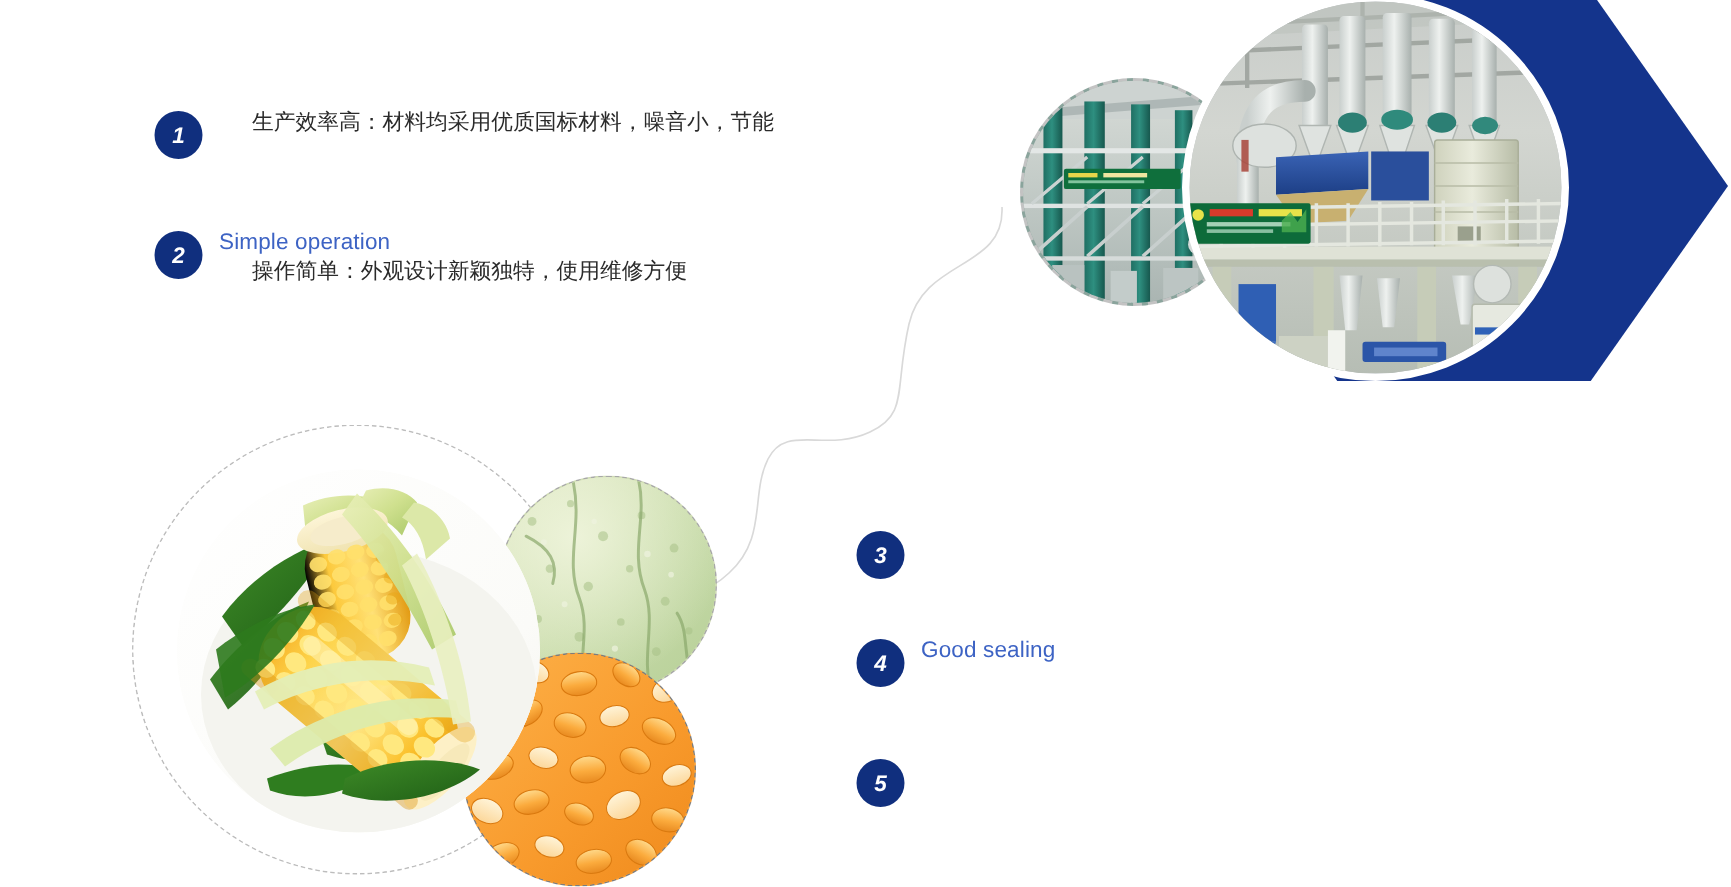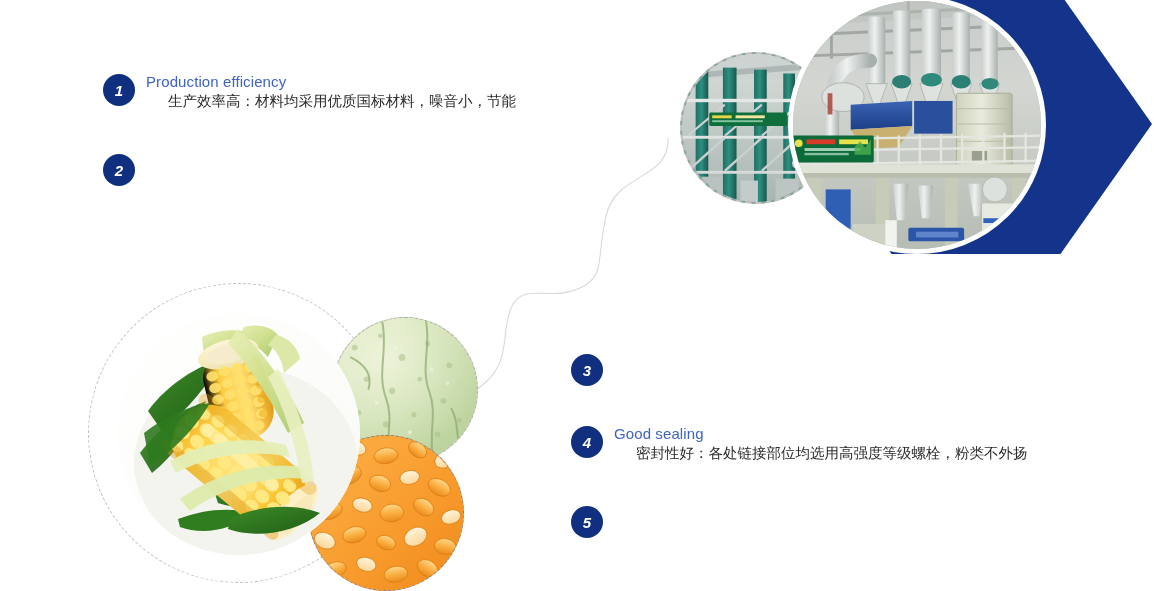--- a/index.html
+++ b/index.html
@@ -578,38 +578,40 @@
 
         <path d="M112 206 C140 192, 176 190, 202 200 C178 220, 138 226, 110 216 Z" fill="url(#gLeafDark)"></path>
         <path d="M26 120 C46 104, 72 92, 92 90 C78 114, 56 138, 32 152 Z" fill="#2d7a1d" opacity=".9"></path>
       </svg>
     </div>
   </div>
 
   <div class="feature" id="feat-1">
     <div class="badge">1</div>
     <div class="ftext">
-      <div class="fhead">Production efficiency</div>
       <div class="fdesc">生产效率高：材料均采用优质国标材料，噪音小，节能</div>
     </div>
   </div>
 
   <div class="feature" id="feat-2">
     <div class="badge">2</div>
+    <div class="ftext">
+      <div class="fhead">Simple operation</div>
+      <div class="fdesc">操作简单：外观设计新颖独特，使用维修方便</div>
+    </div>
   </div>
 
   <div class="feature" id="feat-3">
     <div class="badge">3</div>
   </div>
 
   <div class="feature" id="feat-4">
     <div class="badge">4</div>
     <div class="ftext">
       <div class="fhead">Good sealing</div>
-      <div class="fdesc">密封性好：各处链接部位均选用高强度等级螺栓，粉类不外扬</div>
     </div>
   </div>
 
   <div class="feature" id="feat-5">
     <div class="badge">5</div>
     <div class="ftext">
     </div>
   </div>
 
 </div>

